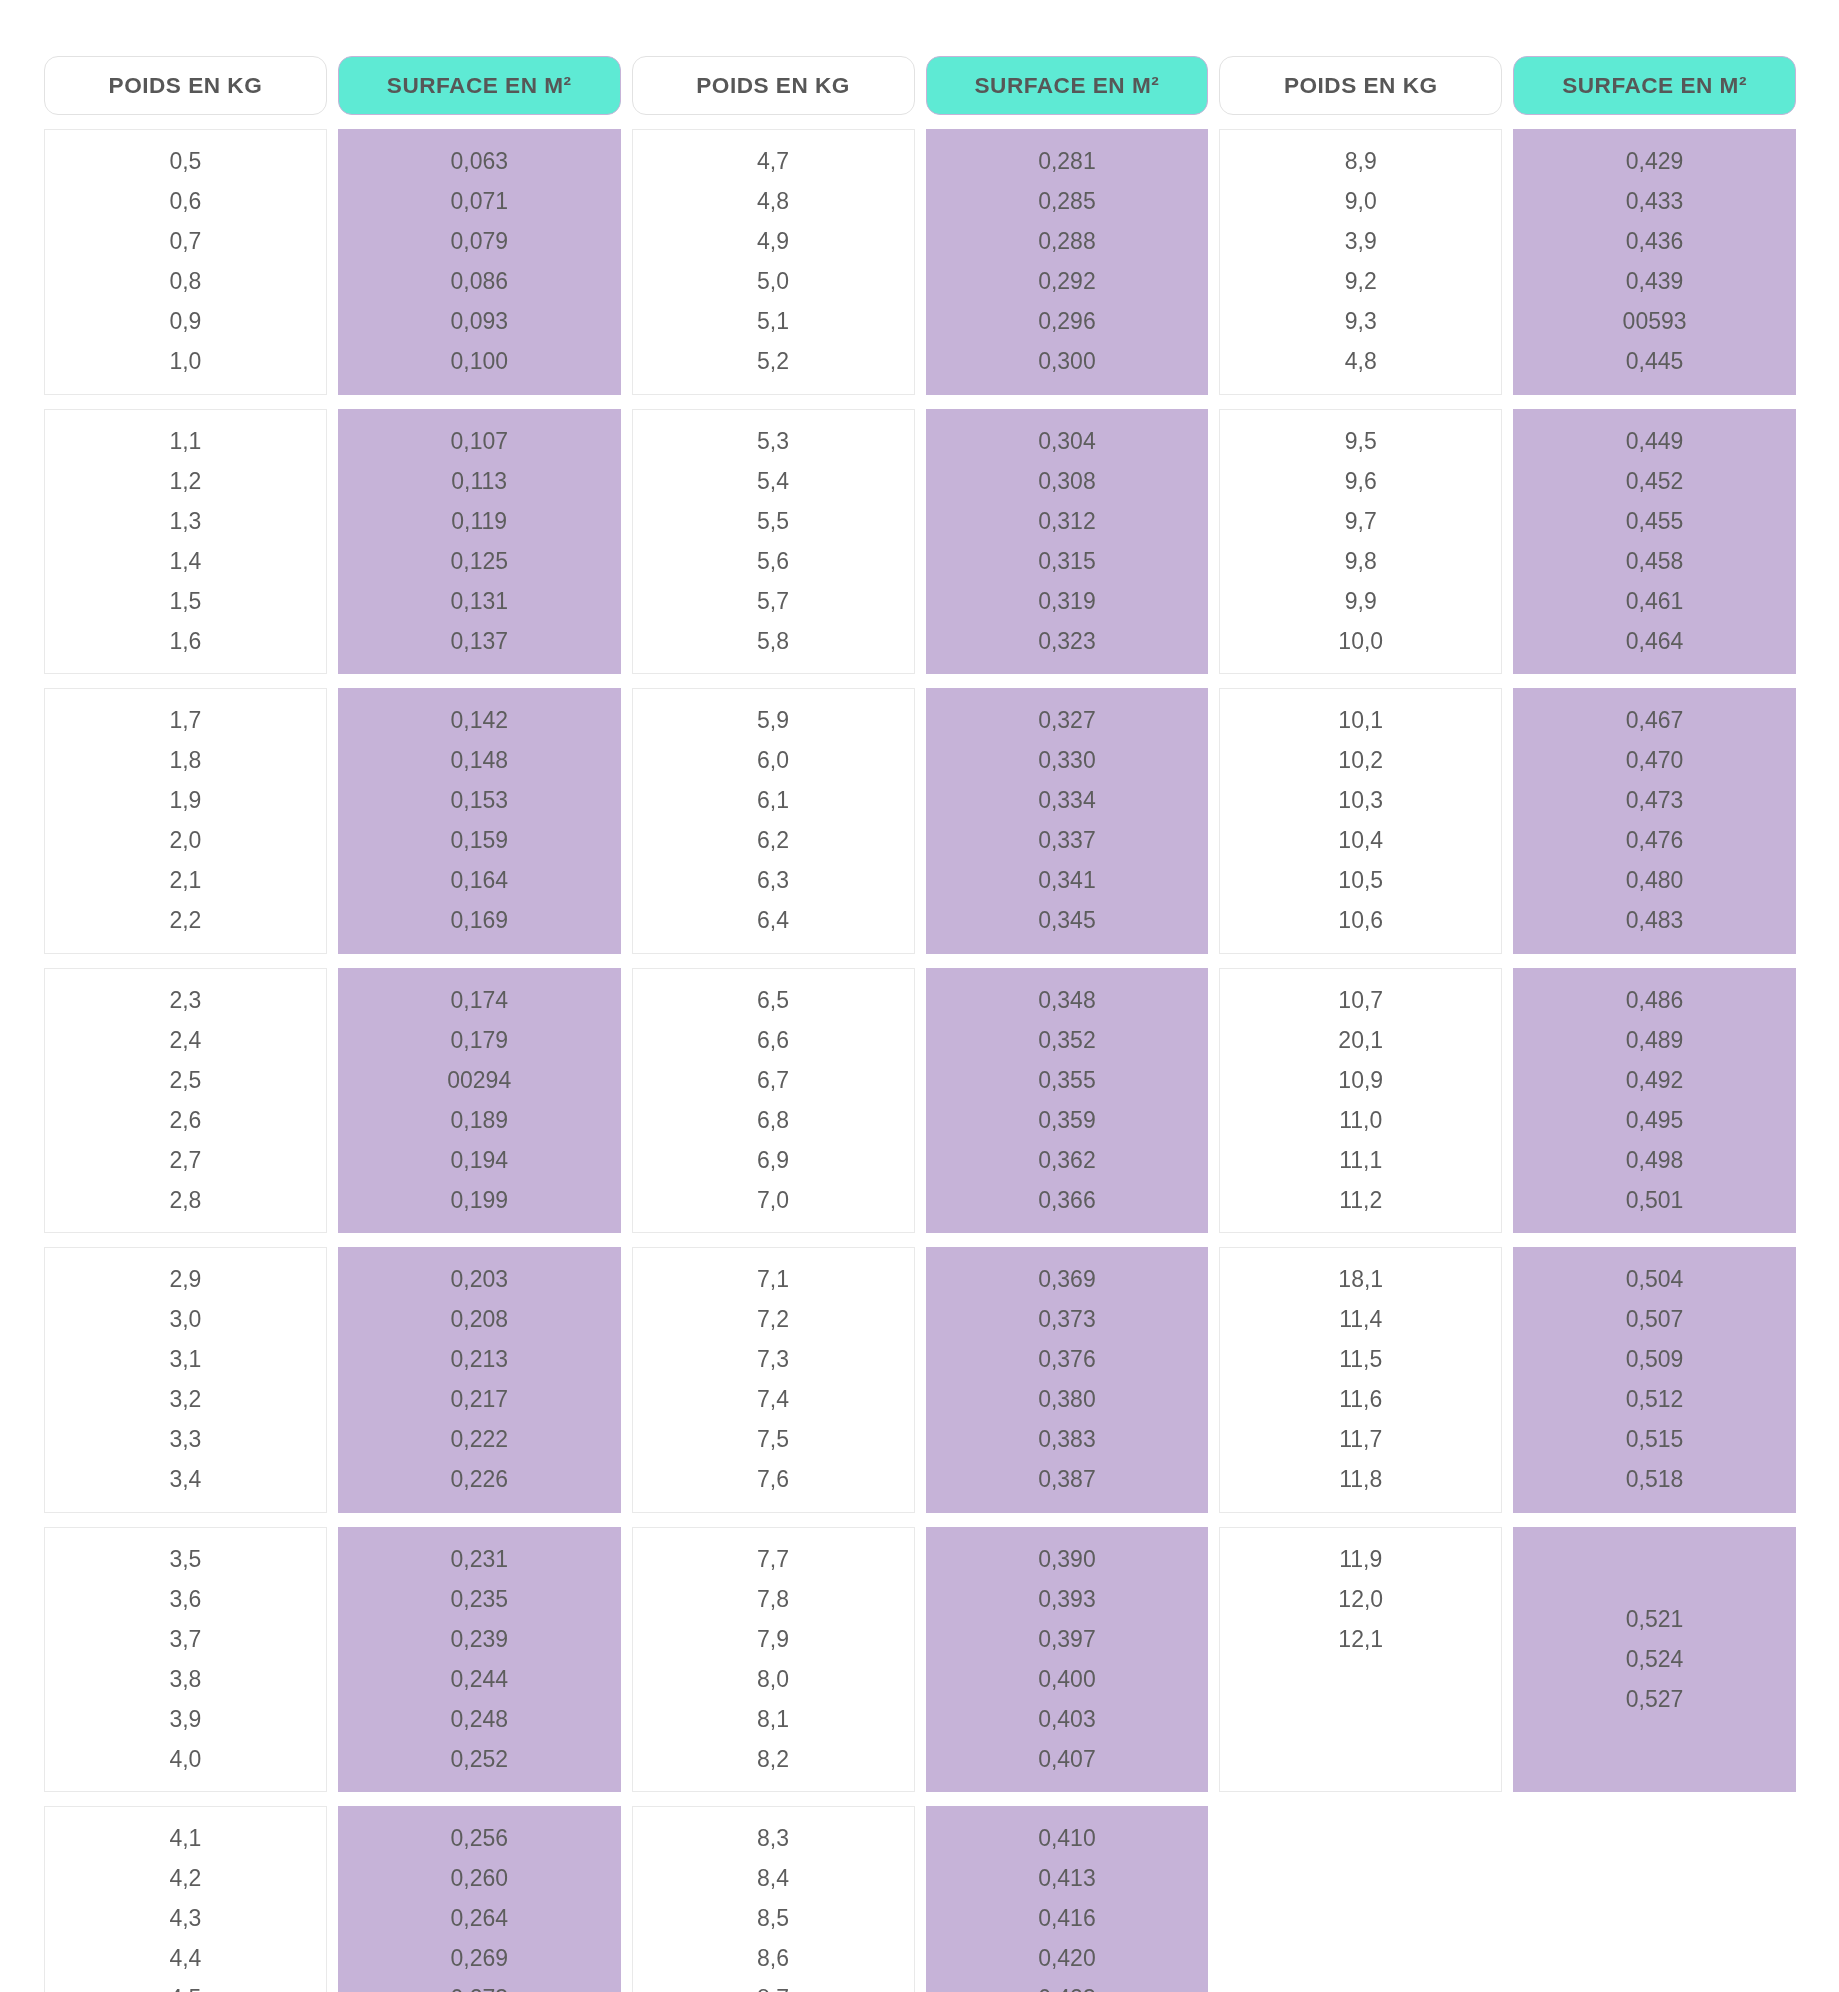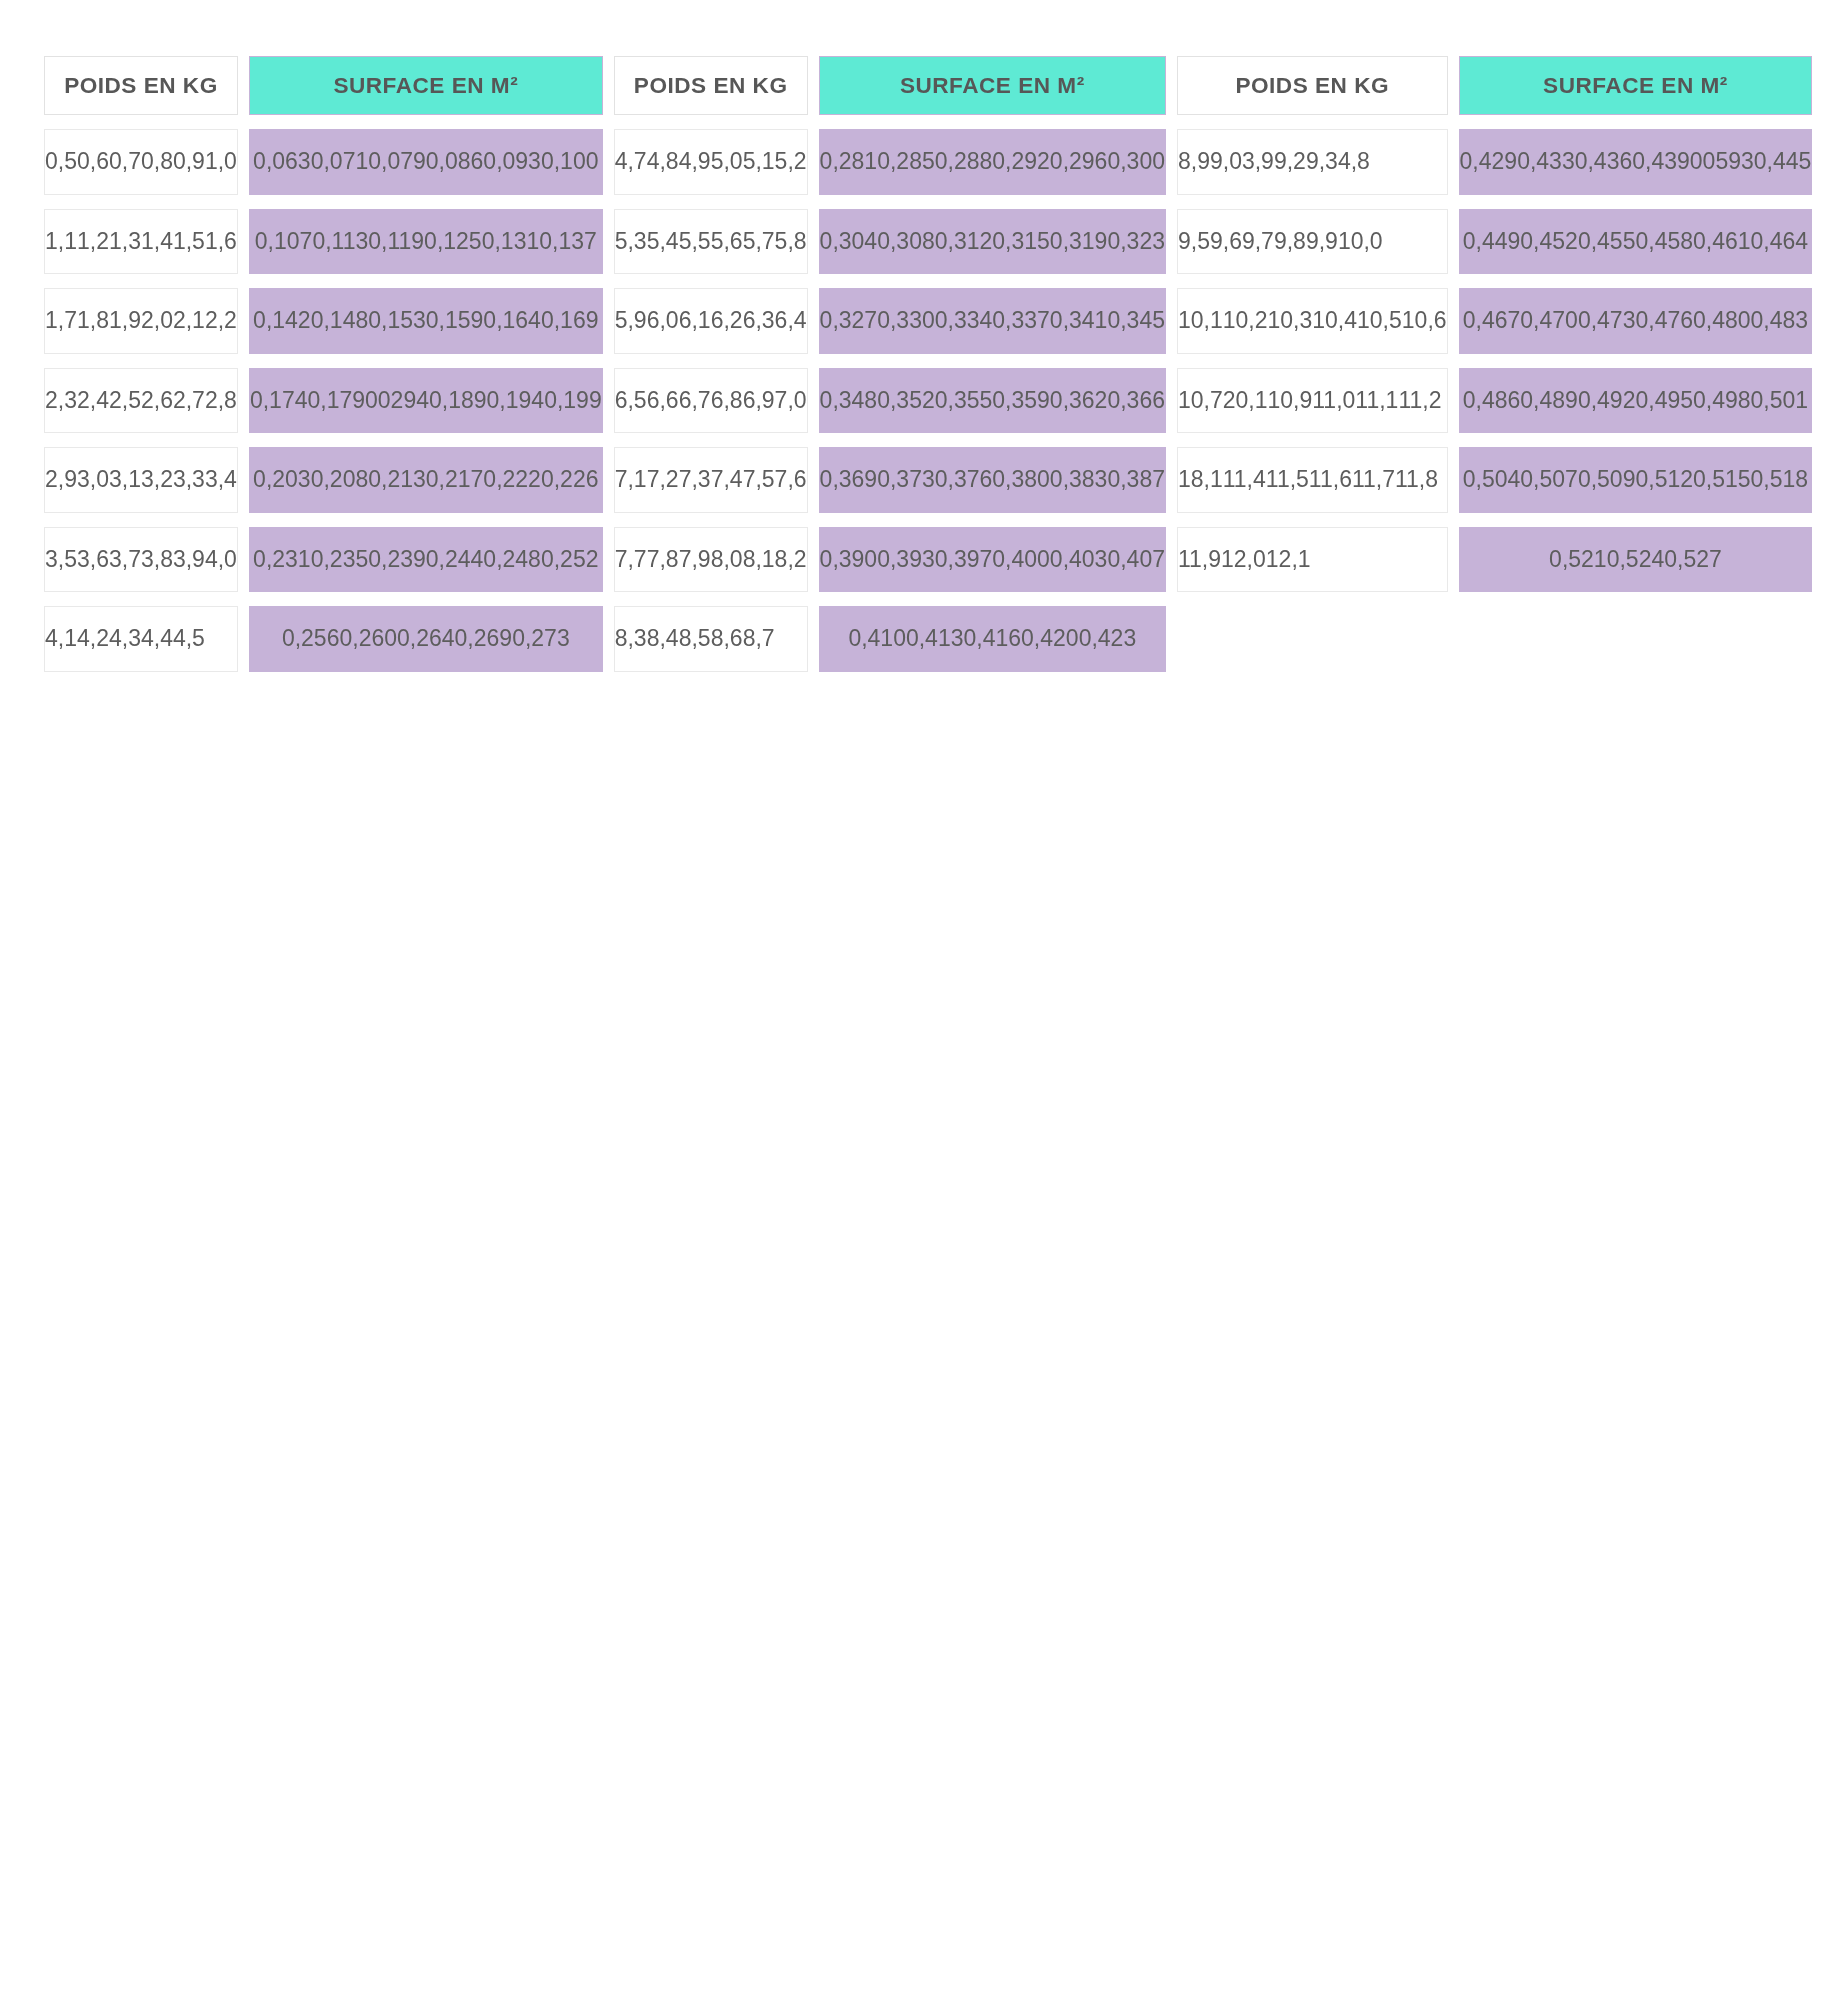--- a/index.html
+++ b/index.html
@@ -31,40 +31,41 @@
   .hdr {
     height: 59px;
     display: flex;
     align-items: center;
     justify-content: center;
     font-size: 22.6px;
     font-weight: bold;
     letter-spacing: 0.5px;
     color: #575757;
     box-sizing: border-box;
+    border-radius: 14px;
   }
   .hdr.plain {
     background: #ffffff;
     border: 1.6px solid #e2e2e2;
   }
   .hdr.tint {
     background: #5eead4;
     border: 1.6px solid #c6b3d8;
   }
 
   .hdr-spacer {
     height: 14px;
   }
 
   
   .cell {
     box-sizing: border-box;
     padding: 11px 0 12.5px 0;
     display: flex;
-    flex-direction: row;
+    flex-direction: column;
     align-items: center;
     justify-content: flex-start;
   }
   .cell.plain {
     background: #ffffff;
     border: 1.6px solid #e9e9e9;
   }
   .cell.tint {
     background: #c6b3d8;
     border: 1.6px solid #c6b3d8;

